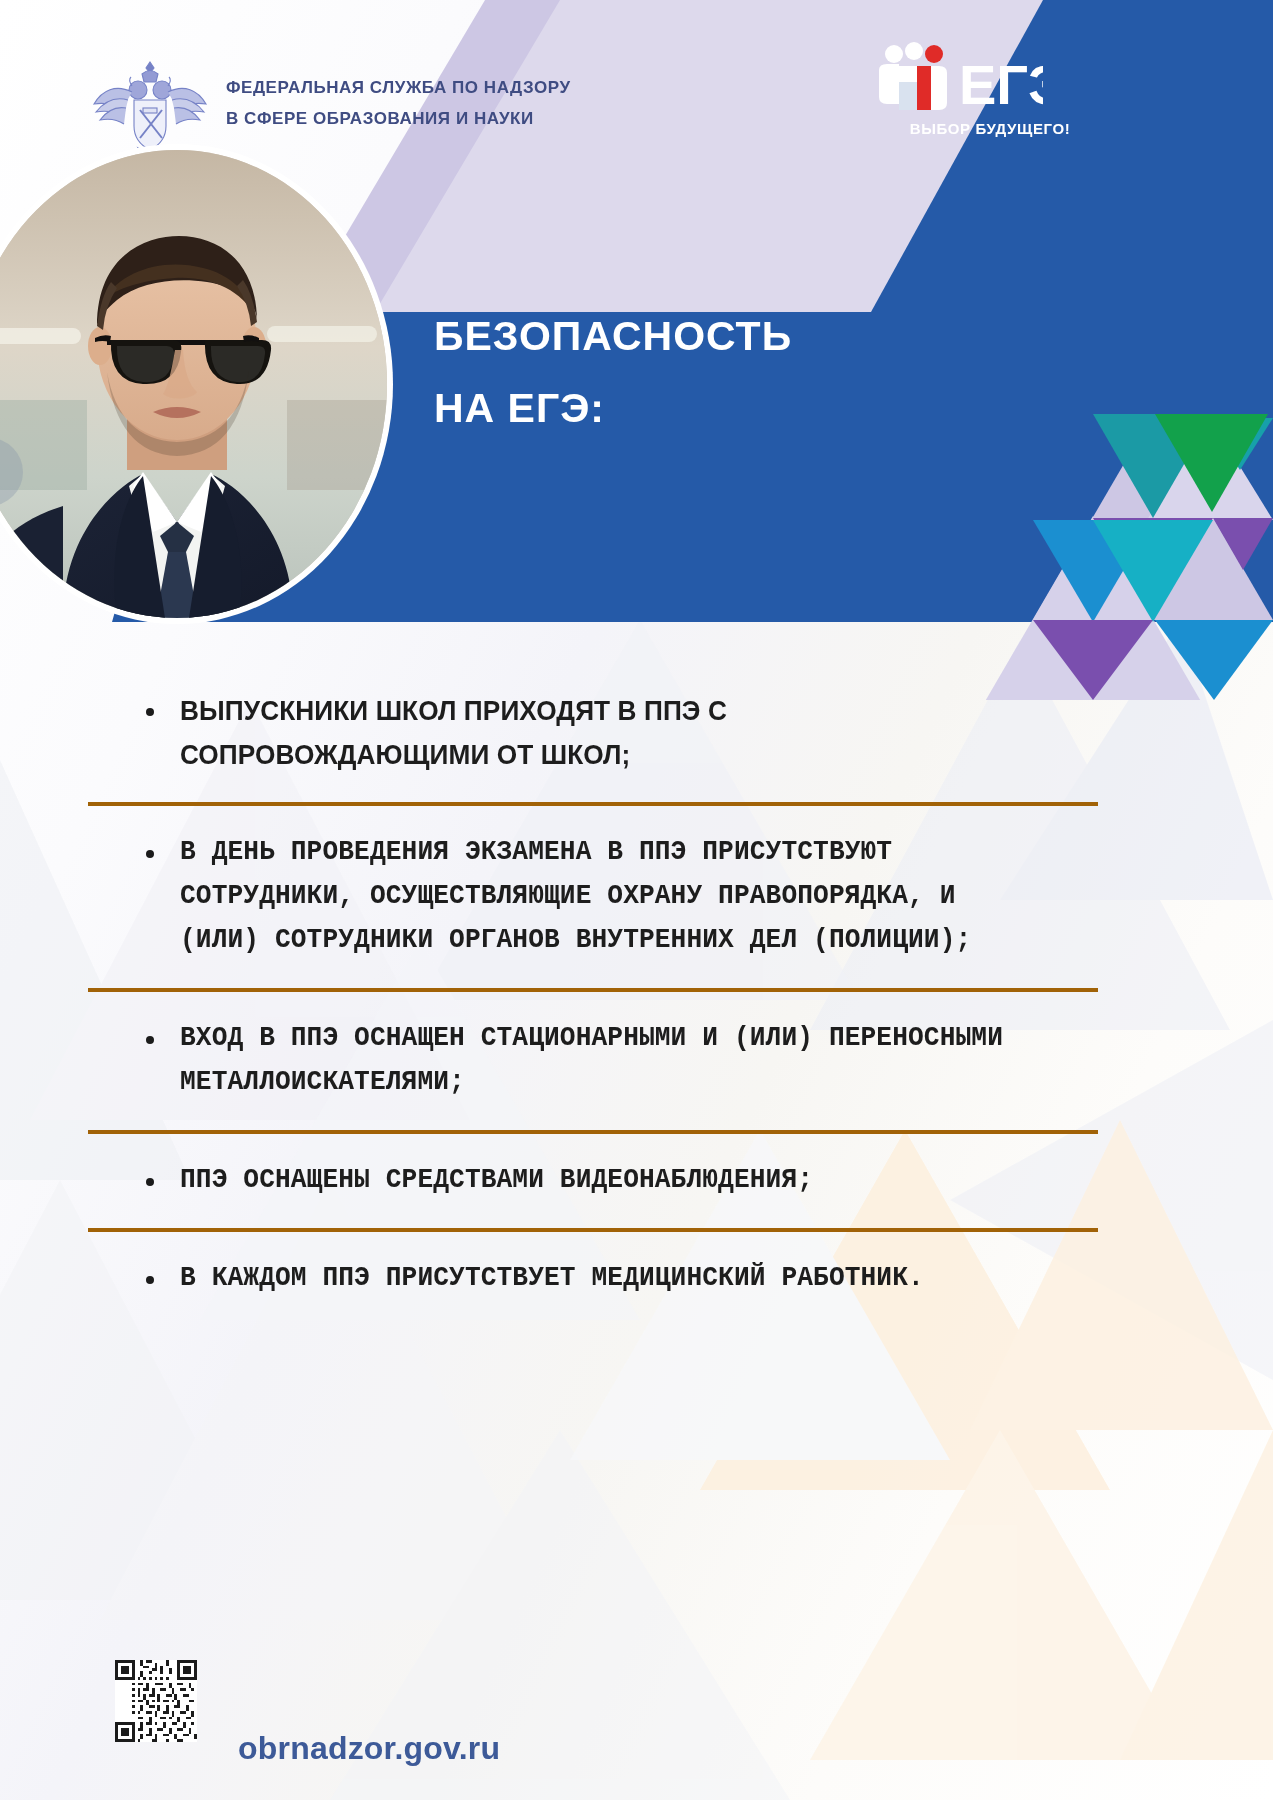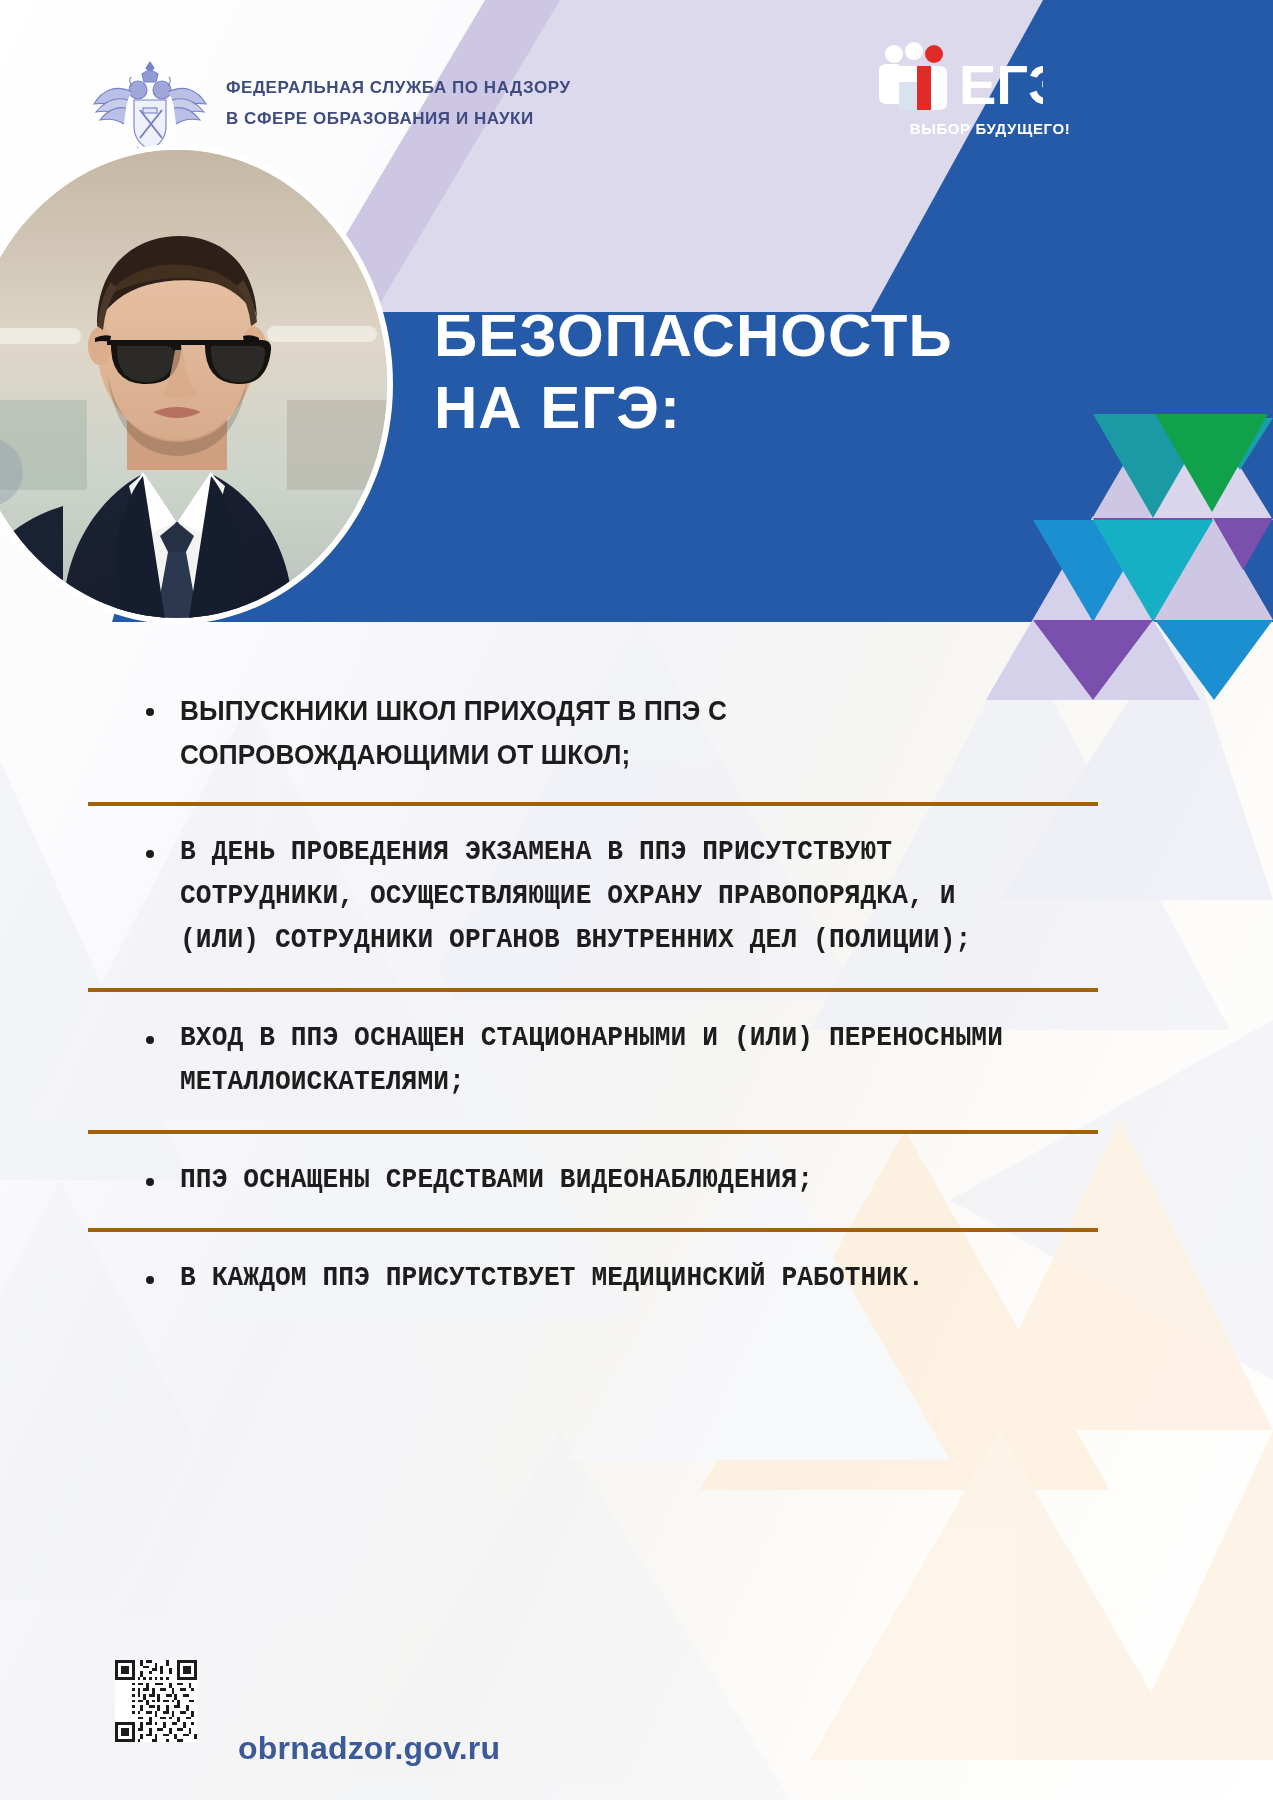--- a/index.html
+++ b/index.html
@@ -124,21 +124,21 @@
     background: #cfc6ba;
     box-shadow: 0 0 0 6px #ffffff;
   }
   .portrait svg { display: block; }
 
   
   .title {
     position: absolute;
     left: 434px; top: 300px;
     color: #ffffff;
-    font-size: 60px;
+    font-size: 41px;
     font-weight: 700;
     line-height: 72px;
     letter-spacing: 1px;
     white-space: pre-line;
   }
 
   
   .list {
     position: absolute;
     left: 88px; top: 664px;

